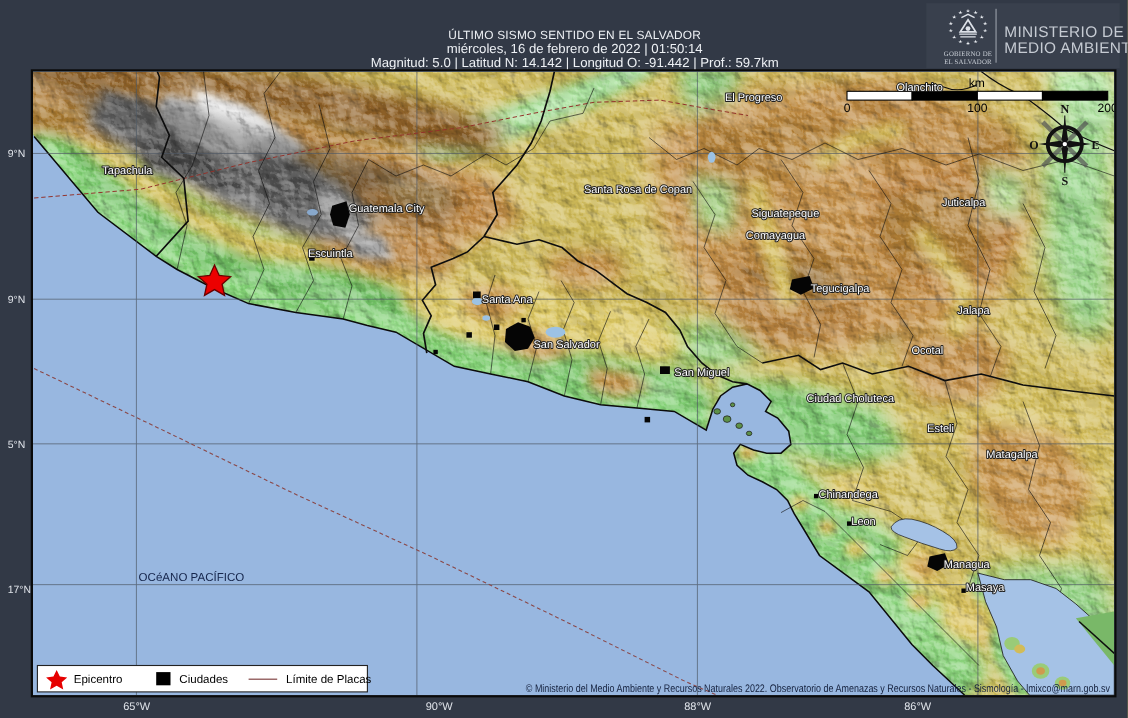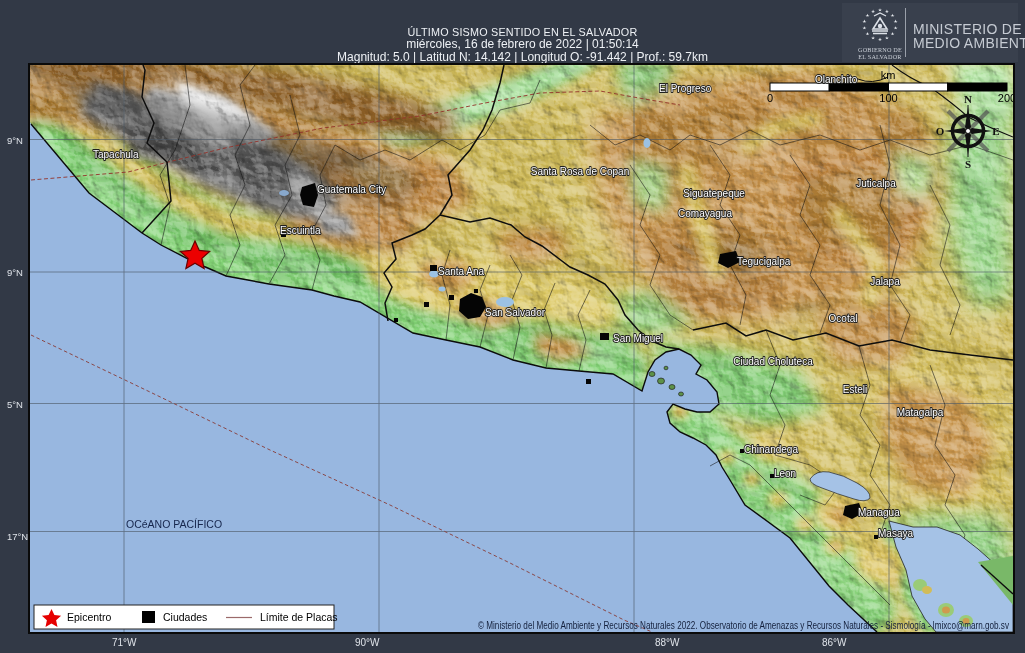--- a/index.html
+++ b/index.html
@@ -47,23 +47,23 @@
   </svg>
   <div id="logol">GOBIERNO DE<br>EL SALVADOR</div>
   <div id="lsep"></div>
   <div id="logor">MINISTERIO DE<br>MEDIO AMBIENTE</div>
 </div>
 
 <div class="lat" style="top:135px">9°N</div>
 <div class="lat" style="top:267px">9°N</div>
 <div class="lat" style="top:399px">5°N</div>
 <div class="lat" style="top:531px">17°N</div>
-<div class="lon" style="left:112px">71°W</div>
-<div class="lon" style="left:355px">90°W</div>
-<div class="lon" style="left:655px">88°W</div>
+<div class="lon" style="left:112px">65°W</div>
+<div class="lon" style="left:387px">90°W</div>
+<div class="lon" style="left:622px">88°W</div>
 <div class="lon" style="left:822px">86°W</div>
 <div id="mapwrap">
 <svg id="map" width="983" height="567" viewBox="0 0 983 567" xmlns="http://www.w3.org/2000/svg">
 <defs>
 <filter id="b4" x="-30%" y="-30%" width="160%" height="160%">
             <feGaussianBlur stdDeviation="4"></feGaussianBlur>
           </filter>
 <filter id="b6" x="-30%" y="-30%" width="160%" height="160%">
             <feGaussianBlur stdDeviation="6"></feGaussianBlur>
           </filter>

